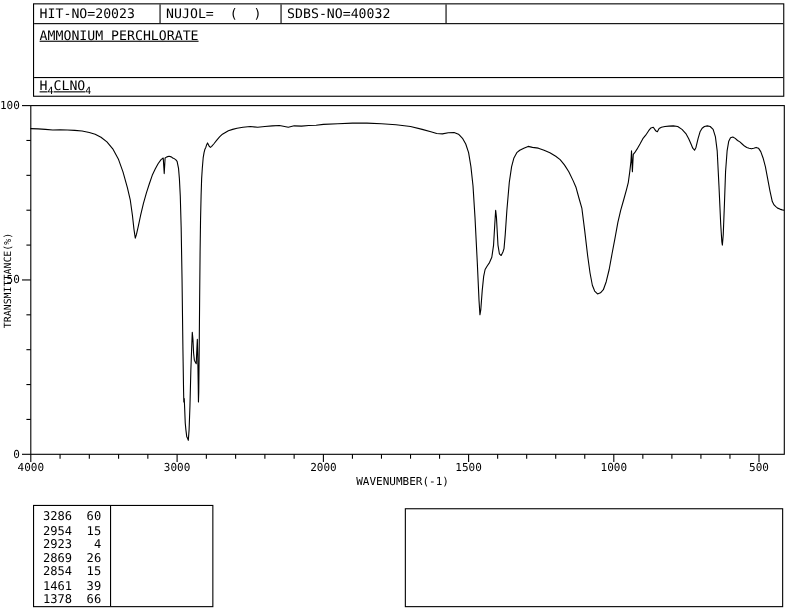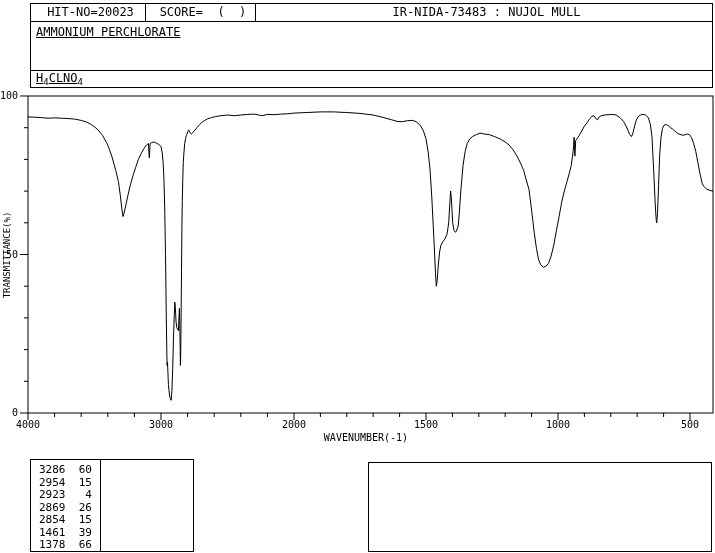--- a/index.html
+++ b/index.html
@@ -1,20 +1,20 @@
 <!DOCTYPE html>
 <html><head>
 <meta charset="utf-8">
 <style>
   html,body{margin:0;padding:0;background:#fff;}
   .page{position:relative;width:715px;height:553px;background:#fff;color:#000;
         font-family:"DejaVu Sans Mono","Liberation Mono",monospace;overflow:hidden;}
   .hdr{position:absolute;left:30px;top:3px;width:681px;border:1px solid #000;background:#fff;}
   .r1{display:flex;border-bottom:1px solid #000;height:17px;line-height:17px;font-size:12px;}
-  .cell{padding-left:5px;white-space:pre;overflow:hidden;text-align:center;}
+  .cell{padding-left:5px;white-space:pre;overflow:hidden;}
   .c1{width:109px;border-right:1px solid #000;}
   .c2{width:104px;border-right:1px solid #000;}
   .c3{width:144px;border-right:1px solid #000;}
   .c4{flex:1;}
   .r2{height:45px;border-bottom:1px solid #000;font-size:12px;padding:3px 0 0 5px;white-space:pre;text-decoration:underline;}
   .r3{height:16px;line-height:15px;font-size:12px;padding-left:5px;white-space:pre;text-decoration:underline;}
   .r3 sub{font-size:9px;}
   #spec{position:absolute;left:0;top:0;}
   .ptable{position:absolute;left:30px;top:459px;width:162px;height:91px;border:1px solid #000;display:flex;background:#fff;}
   .pcol{margin:0;font-size:11px;line-height:12.5px;padding:4px 0 0 8px;white-space:pre;
@@ -79,22 +79,22 @@
       <line x1="584.4000000000001" y1="413" x2="584.4000000000001" y2="417" stroke="#000000" stroke-width="1"></line>
       <line x1="610.8" y1="413" x2="610.8" y2="417" stroke="#000000" stroke-width="1"></line>
       <line x1="637.2" y1="413" x2="637.2" y2="417" stroke="#000000" stroke-width="1"></line>
       <line x1="663.6" y1="413" x2="663.6" y2="417" stroke="#000000" stroke-width="1"></line>
       <polyline points="28.0,116.9 34.6,117.2 41.3,117.6 48.0,118.2 54.6,117.9 61.3,118.2 67.9,118.5 74.6,119.1 81.2,120.4 86.5,122.0 91.8,124.8 97.2,129.0 102.5,135.3 107.8,145.1 111.8,156.2 115.8,170.5 118.4,181.6 120.4,195.9 121.8,208.5 123.0,216.5 124.0,213.3 125.8,205.4 127.8,195.9 130.4,184.8 133.1,175.3 135.7,167.3 138.4,159.4 141.1,153.7 143.7,148.9 146.4,145.1 148.4,143.6 149.3,157.8 150.1,143.6 151.7,142.6 153.7,142.0 155.7,142.6 157.0,143.6 158.3,144.2 159.7,145.1 161.0,146.7 162.3,153.1 163.1,162.6 163.9,178.4 164.7,207.0 165.5,254.5 166.3,317.9 166.9,355.9 167.1,365.4 167.5,362.3 167.9,371.8 168.4,384.5 169.0,390.8 169.8,397.1 170.6,398.7 171.2,400.3 171.9,390.8 172.7,368.6 173.5,336.9 174.3,314.7 174.8,302.1 175.4,308.4 176.0,321.1 176.7,327.4 177.5,329.0 178.4,330.6 178.8,321.1 179.4,308.4 179.8,324.2 180.2,349.6 180.4,365.4 180.7,355.9 181.1,317.9 181.5,270.4 181.9,229.1 182.3,200.6 182.8,178.4 183.3,162.6 183.9,153.1 184.7,143.6 185.5,138.8 186.3,135.6 187.1,134.0 187.9,131.5 188.7,129.9 189.5,131.5 190.3,133.1 191.3,134.0 192.4,133.1 194.3,130.9 196.9,127.7 199.6,124.5 202.2,122.0 204.9,120.4 207.6,118.8 211.5,117.6 215.5,116.6 220.9,115.7 227.5,115.0 234.2,115.7 240.8,115.0 247.5,114.4 254.1,114.1 262.1,115.7 267.4,114.4 274.1,114.7 280.7,114.1 287.4,113.8 294.0,113.1 307.2,112.5 320.4,111.9 333.6,111.9 346.8,112.5 360.0,113.4 373.2,115.0 383.8,117.6 391.7,119.8 397.0,121.4 402.2,121.7 407.5,120.7 412.8,120.4 416.8,122.0 420.7,126.1 423.4,130.9 426.0,138.8 428.1,151.5 430.0,168.9 431.8,197.4 433.9,238.7 435.5,273.5 436.3,286.2 437.1,281.4 438.4,264.0 439.7,251.3 441.0,245.0 442.9,241.8 445.0,238.7 447.1,233.9 448.7,222.8 449.8,203.8 450.6,191.1 451.3,197.4 452.7,222.8 454.0,230.7 455.6,232.3 457.2,229.1 458.2,226.0 459.3,213.3 460.8,191.1 463.0,165.7 465.1,151.5 467.2,143.6 469.8,138.8 472.5,136.6 476.2,134.7 480.1,133.1 484.1,134.0 489.4,134.7 494.6,136.6 499.9,138.8 505.2,142.0 509.2,145.1 513.1,149.9 517.1,156.2 521.0,164.2 523.7,170.5 526.3,180.0 529.0,189.5 531.6,210.1 534.2,232.3 536.4,248.2 538.5,259.3 540.6,264.6 543.2,267.2 545.9,266.2 548.5,263.4 551.1,256.1 553.8,245.0 556.4,230.7 559.1,216.5 561.7,202.2 564.3,191.1 567.0,181.6 569.6,172.1 571.2,165.7 572.5,156.2 573.6,146.7 574.1,137.2 574.9,156.2 575.7,140.4 577.0,138.8 579.1,135.6 581.8,130.9 584.4,126.1 587.0,122.9 589.7,118.8 591.8,116.3 593.9,115.7 596.0,118.8 597.6,119.8 599.2,116.9 601.3,115.7 604.5,115.0 608.2,114.7 612.1,114.4 616.1,115.0 620.0,117.6 623.5,121.4 626.1,126.1 628.2,130.9 629.8,134.7 631.4,136.6 632.7,134.0 634.6,126.1 636.4,119.8 638.3,116.6 640.4,115.0 643.0,114.4 645.6,115.0 648.3,117.6 650.4,124.5 652.0,137.2 653.6,168.9 655.2,203.8 656.2,219.6 656.7,222.8 657.5,213.3 658.6,184.8 659.6,156.2 661.0,137.2 662.5,128.3 664.1,125.2 666.2,124.5 668.4,125.8 670.5,127.7 672.6,129.0 674.7,130.9 676.8,132.8 678.9,134.0 681.0,134.7 683.1,135.3 685.2,134.7 687.4,134.0 689.5,134.7 691.6,137.8 693.7,143.6 695.8,151.5 697.9,162.6 700.0,173.7 702.1,183.2 703.7,186.3 705.3,187.9 706.9,189.2 709.0,190.1 711.1,190.8 712.7,191.1" fill="none" stroke="#000000" stroke-width="1" stroke-linejoin="round" stroke-linecap="round"></polyline>
     </svg>
 
   <div class="hdr">
     <div class="r1">
       <div class="cell c1">HIT-NO=20023</div>
-      <div class="cell c2">SCORE=  (  )</div>
-      <div class="cell c4">IR-NIDA-73483 : NUJOL MULL</div>
+      <div class="cell c2">NUJOL=  (  )</div>
+      <div class="cell c3">SDBS-NO=40032</div>
     </div>
     <div class="r2">AMMONIUM PERCHLORATE</div>
     <div class="r3"><span>H</span><sub>4</sub><span>CLNO</span><sub>4</sub></div>
   </div>
 
   <div class="ptable">
     <pre class="pcol pcol1">3286  60
 2954  15
 2923   4
 2869  26

